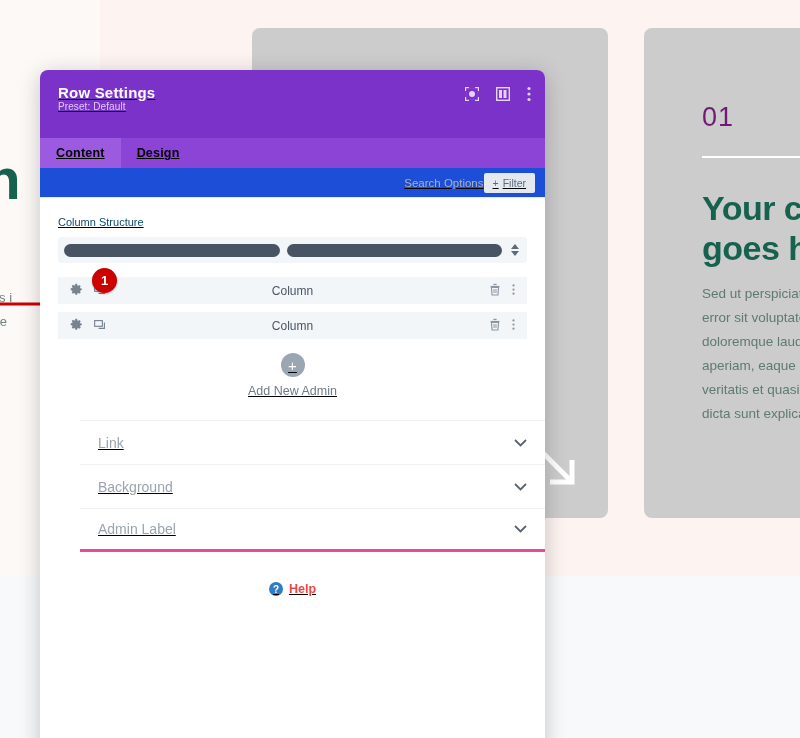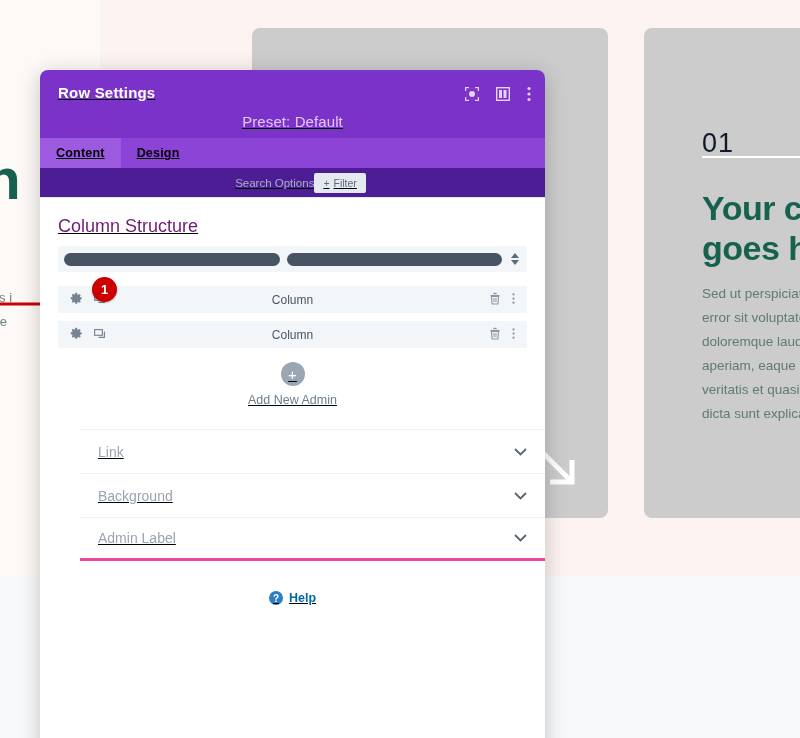--- a/index.html
+++ b/index.html
@@ -66,23 +66,23 @@
   .card-mid { left: 252px; top: 28px; width: 356px; height: 490px; }
   .card-right { left: 644px; top: 28px; width: 330px; height: 490px; }
 
   .card-arrow-svg {
     position: absolute; right: 22px; bottom: 22px;
     width: 64px; height: 64px;
   }
 
   .card-num {
     position: absolute;
-    left: 58px; top: 100px;
+    left: 58px; top: 74px;
     font-size: 27px;
-    color: #0f172a;
+    color: #701a75;
     font-weight: normal;
     letter-spacing: 1px;
   }
   .card-rule {
     position: absolute;
     left: 58px; top: 128px;
     width: 240px; height: 2px;
     background: #ffffff;
   }
   .card-heading {
@@ -127,24 +127,23 @@
     flex: 0 0 auto;
   }
   .modal-title {
     color: #ffffff;
     font-size: 15px;
     font-weight: bold;
     letter-spacing: 0.2px;
   }
   .modal-preset {
     color: #e2c8f7;
-    font-size: 15px;
-    margin-top: 12px;
+    font-size: 10px;
+    margin-top: 0;
     letter-spacing: 0.1px;
-    text-align: center;
   }
   .header-icons {
     position: absolute;
     right: 14px; top: 16px;
     display: flex;
     align-items: center;
     gap: 17px;
   }
   .hicon { color: #e6d4f8; display: flex; align-items: center; }
 
@@ -162,25 +161,25 @@
     font-weight: bold;
     color: #000000;
     letter-spacing: 0.2px;
     cursor: pointer;
   }
   .tab.active { background: #9c5ae0; }
 
   .searchbar {
     display: flex;
     align-items: center;
-    justify-content: center;
-    background: #4c1d95;
+    justify-content: flex-end;
+    background: #1d4ed8;
     border-bottom: 1px solid #e6ebf0;
     height: 30px;
-    padding: 0 2px 0 18px;
+    padding: 0 10px 0 18px;
     flex: 0 0 auto;
   }
   .search-ph {
     font-size: 11.5px;
     color: #a8b2bd;
   }
   .filter-btn {
     display: flex; align-items: center; gap: 4px;
     background: #e3e9ef;
     color: #5c6b7a;
@@ -191,22 +190,22 @@
   }
 
   .modal-body {
     flex: 1 1 auto;
     background: #ffffff;
     overflow: hidden;
   }
 
   .section-pad { padding: 18px 18px 0 18px; }
   .field-label {
-    font-size: 18px;
-    color: #701a75;
+    font-size: 11px;
+    color: #0c4a6e;
     margin-bottom: 9px;
   }
 
   .colstruct {
     background: #f3f6f9;
     border-radius: 3px;
     height: 26px;
     display: flex;
     align-items: center;
     padding: 0 6px;
@@ -309,21 +308,21 @@
     gap: 6px;
     margin-top: 30px;
     cursor: pointer;
   }
   .help-icon {
     width: 14px; height: 14px; border-radius: 50%;
     background: #2e7ec4; color: #ffffff;
     font-size: 10px; font-weight: bold;
     display: flex; align-items: center; justify-content: center;
   }
-  .help-label { font-size: 12.5px; color: #0369a1; font-weight: bold; }
+  .help-label { font-size: 12.5px; color: #ef4444; font-weight: bold; }
 
   .footer {
     display: flex;
     height: 34px;
     flex: 0 0 auto;
   }
   .fbtn {
     flex: 1 1 0;
     display: flex; align-items: center; justify-content: center;
     color: #ffffff;

